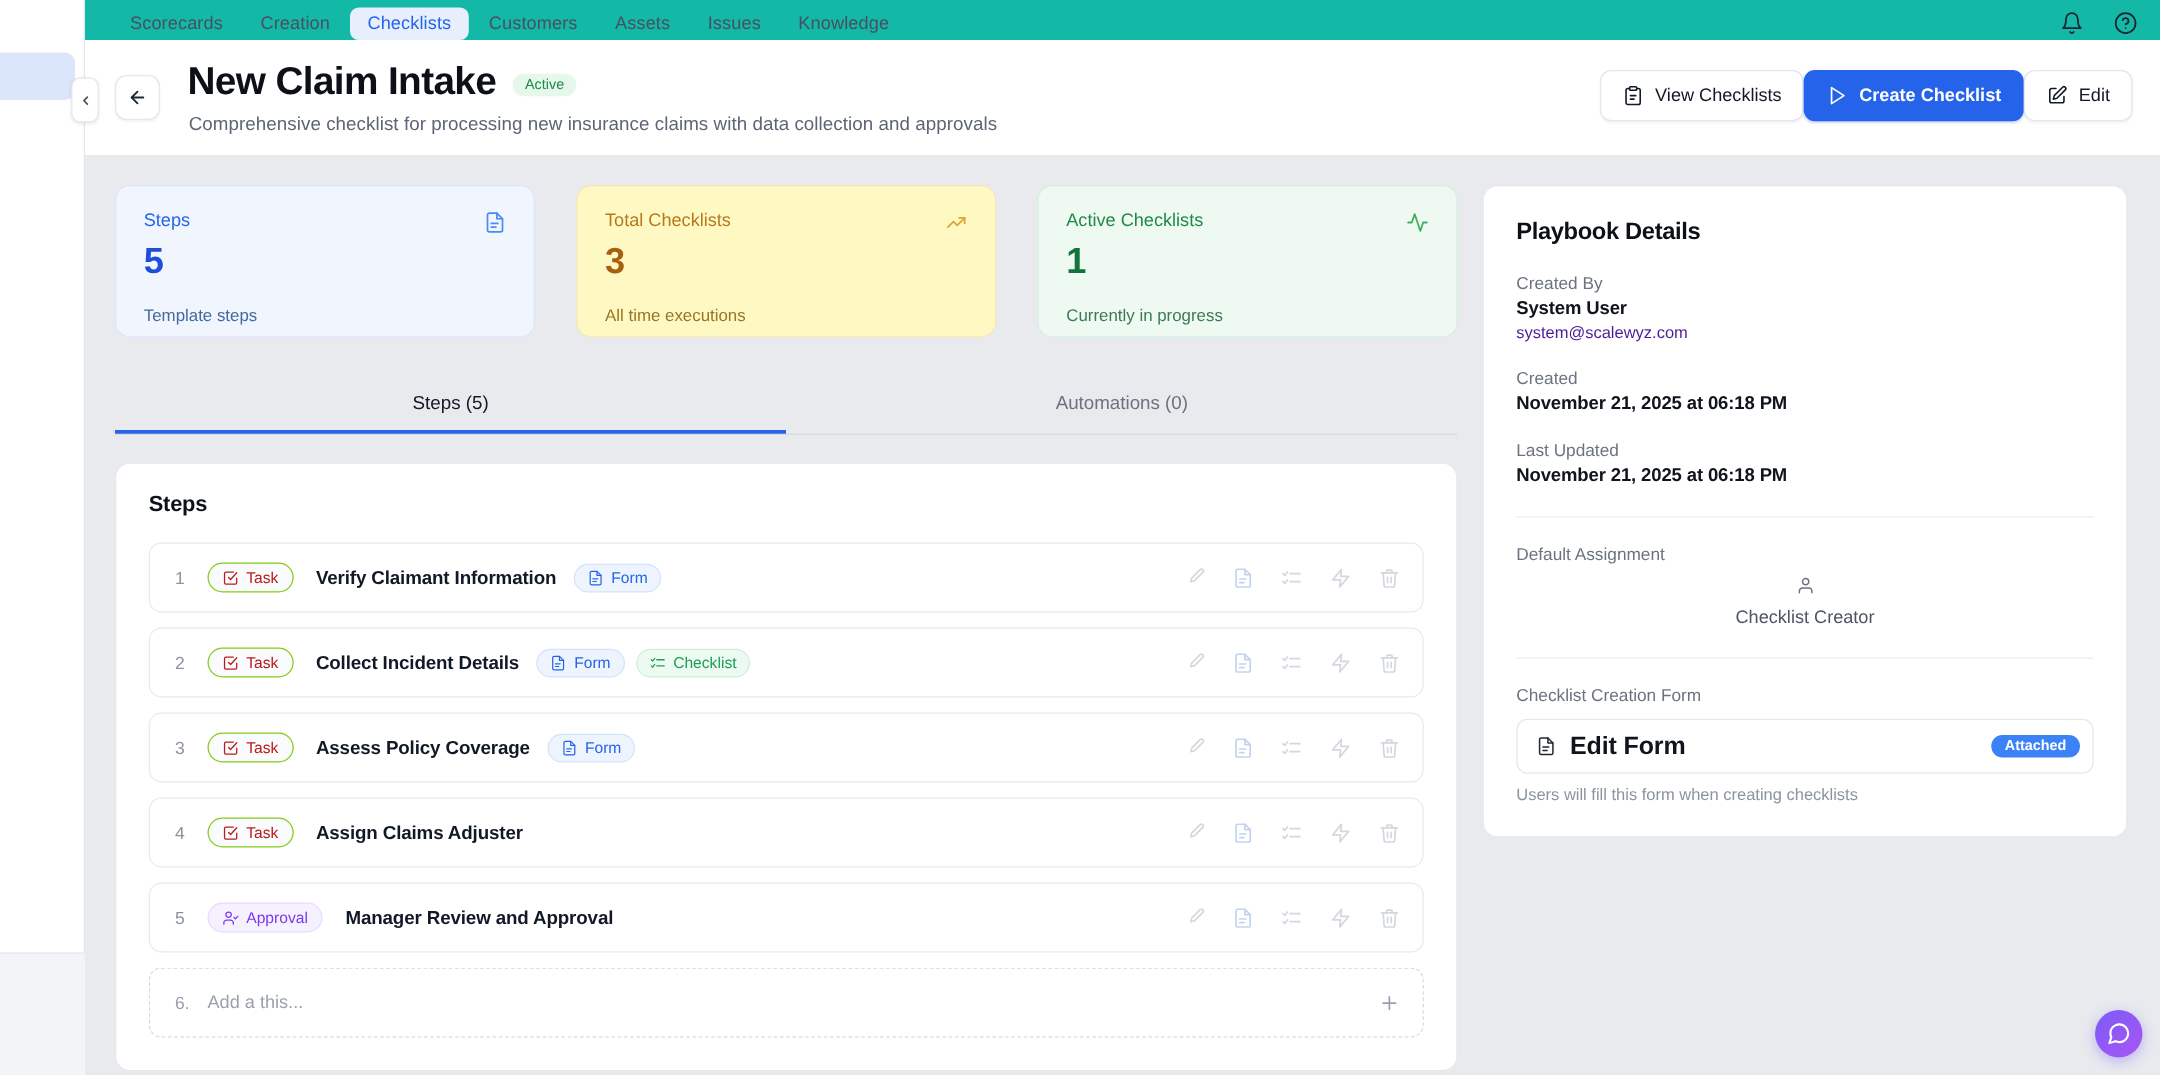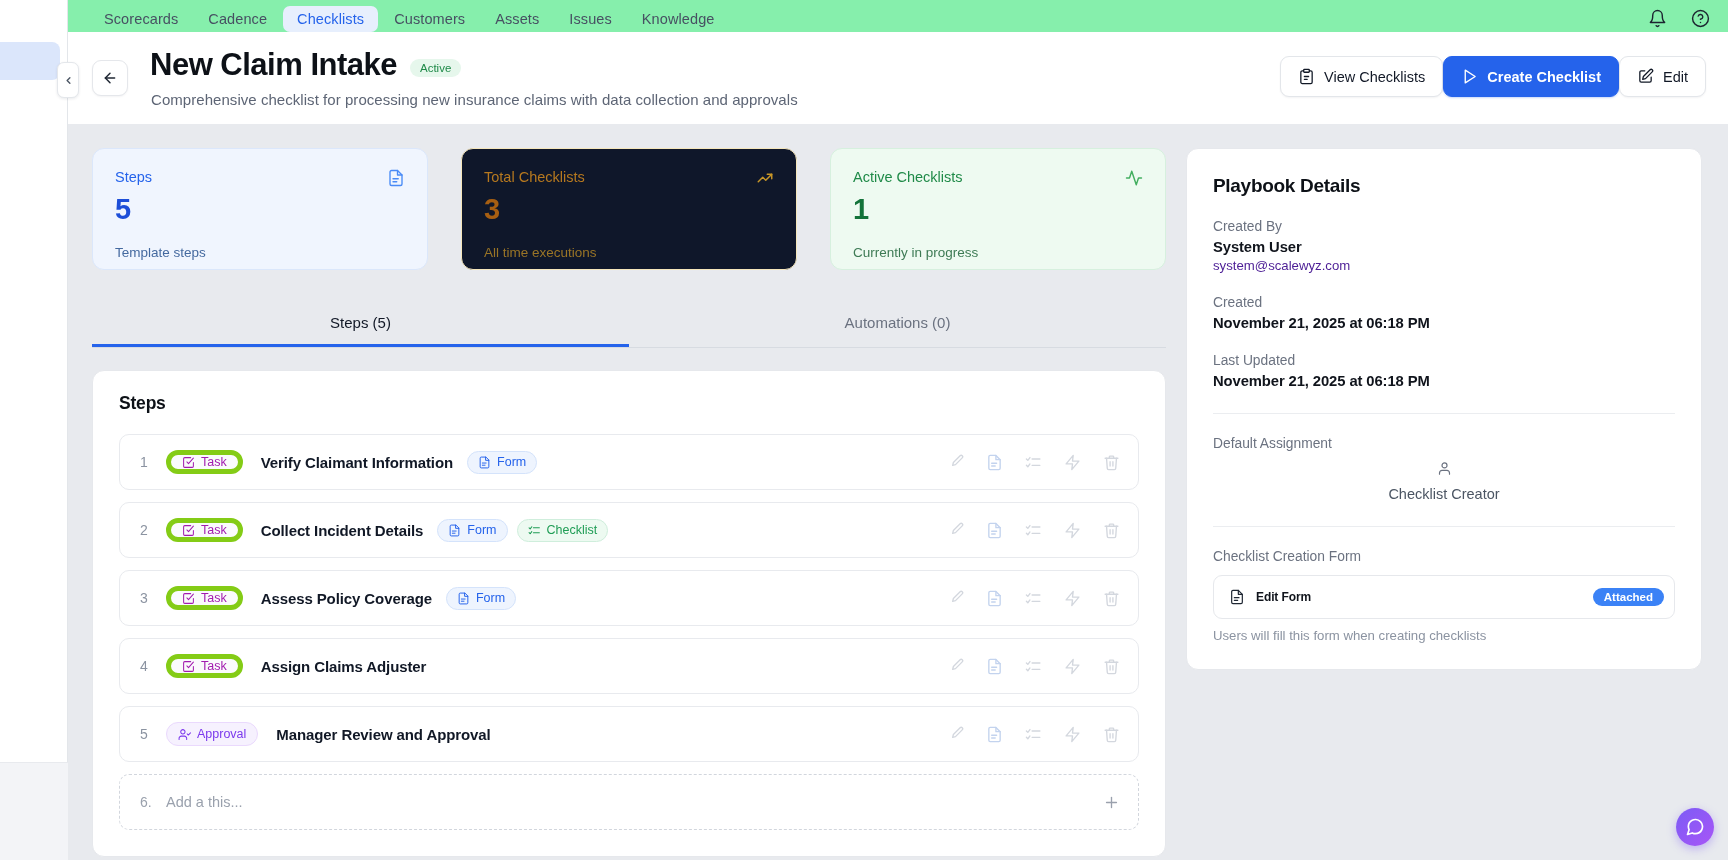--- a/index.html
+++ b/index.html
@@ -29,21 +29,21 @@
     position: absolute; left: 57px; top: 62px; width: 22px; height: 36px;
     background: #ffffff; border: 1px solid #e4e7eb; border-radius: 7px;
     display: flex; align-items: center; justify-content: center;
     box-shadow: 0 1px 3px rgba(16,24,40,.09); z-index: 20; cursor: pointer;
   }
   .collapse-handle svg { width: 11px; height: 11px; }
 
   
   .topnav {
     position: absolute; left: 68px; top: 0; width: 1660px; height: 38px;
-    background: #86efac; border-bottom: 1px solid #e4e7ec;
+    background: #14b8a6; border-bottom: 1px solid #e4e7ec;
     display: flex; align-items: center; padding: 0 18px 0 22px; text-align: center;
   }
   .nav-items { display: flex; align-items: center; gap: 2px; }
   .nav-item {
     font-size: 14.5px; color: #475062; padding: 5px 14px; border-radius: 7px;
     cursor: pointer; white-space: nowrap; letter-spacing: .1px;
   }
   .nav-item.active { color: #2563eb; background: #e7effd; font-weight: 500; }
   .nav-right { margin-left: auto; display: flex; align-items: center; gap: 24px; }
   .nav-icon { width: 19px; height: 19px; color: #1c2430; cursor: pointer; display:block; }
@@ -83,21 +83,21 @@
 
   
   .body-area { position: absolute; left: 68px; top: 124px; width: 1660px; height: 736px; background: #e8eaee; }
 
   .left-col { position: absolute; left: 24px; top: 24px; width: 1074px; }
   .stats { display: flex; gap: 33px; }
   .stat {
     flex: 1; height: 122px; border-radius: 12px; padding: 20px 22px 0 22px; position: relative;
   }
   .stat-blue { background: #f0f5fe; border: 1px solid #dbe7fb; }
-  .stat-amber { background: #0f172a; border: 1px solid #f5e6bb; }
+  .stat-amber { background: #fef9c3; border: 1px solid #f5e6bb; }
   .stat-green { background: #eefaf1; border: 1px solid #d6f0de; }
   .stat-head { display: flex; align-items: flex-start; justify-content: space-between; }
   .stat-label { font-size: 14.5px; font-weight: 500; }
   .stat-blue .stat-label { color: #2563eb; }
   .stat-amber .stat-label { color: #b7791f; }
   .stat-green .stat-label { color: #1f8a48; }
   .stat-icon { width: 18px; height: 18px; opacity: .92; }
   .stat-blue .stat-icon { color: #3b82f6; }
   .stat-amber .stat-icon { color: #d9a227; }
   .stat-green .stat-icon { color: #34a853; }
@@ -128,21 +128,21 @@
   .step-row {
     border: 1px solid #e8eaee; border-radius: 10px; height: 56px;
     display: flex; align-items: center; padding: 0 18px 0 20px; background: #fff;
   }
   .step-num { width: 26px; font-size: 14px; color: #8b93a1; }
   .chip {
     display: inline-flex; align-items: center; gap: 6px; height: 24px; padding: 0 11px;
     border-radius: 12px; font-size: 12.5px; font-weight: 500; white-space: nowrap;
   }
   .chip svg { width: 13px; height: 13px; }
-  .chip-task { background: #fafbfc; border: 5px solid #84cc16; color: #a21caf; }
+  .chip-task { background: #fafbfc; border: 1px solid #84cc16; color: #b91c1c; }
   .chip-approval { background: #f6f1fe; border: 1px solid #ead9fd; color: #7c3aed; }
   .step-name { font-size: 15px; font-weight: 600; color: #111826; margin-left: 18px; letter-spacing: -.1px; }
   .step-tags { display: flex; align-items: center; gap: 9px; margin-left: 14px; }
   .tag {
     display: inline-flex; align-items: center; gap: 6px; height: 23px; padding: 0 10px;
     border-radius: 12px; font-size: 12.5px; font-weight: 500; white-space: nowrap;
   }
   .tag svg { width: 13px; height: 13px; }
   .tag-form { background: #eef4fe; border: 1px solid #d4e3fb; color: #2563eb; }
   .tag-checklist { background: #edfaf1; border: 1px solid #cfeedc; color: #1f9d55; }
@@ -171,21 +171,21 @@
   .side-value-sub { font-size: 13.2px; color: #4c1d95; margin-top: 3px; }
   .side-sep { height: 1px; background: #ebedf0; margin-top: 24px; }
   .assign-row { display: flex; align-items: center; gap: 10px; margin-top: 10px; flex-direction: column; }
   .assign-row svg { width: 15px; height: 15px; color: #6b7280; }
   .assign-text { font-size: 14.5px; color: #4b5563; }
   .form-box {
     margin-top: 11px; height: 44px; border: 1px solid #e6e8ec; border-radius: 9px;
     display: flex; align-items: center; padding: 0 10px 0 15px; cursor: pointer;
   }
   .form-box svg.doc { width: 16px; height: 16px; color: #1f2733; }
-  .form-box-label { font-size: 12px; font-weight: 700; color: #10141c; margin-left: 11px; letter-spacing: -.1px; }
+  .form-box-label { font-size: 20px; font-weight: 700; color: #10141c; margin-left: 11px; letter-spacing: -.1px; }
   .attached-badge {
     margin-left: auto; background: #3b82f6; color: #fff; font-size: 11.5px; font-weight: 600;
     padding: 3px 11px; border-radius: 11px;
   }
   .form-hint { font-size: 13.2px; color: #8b93a1; margin-top: 9px; }
 
   
   .fab {
     position: absolute; right: 14px; bottom: 14px; width: 38px; height: 38px;
     border-radius: 50%; background: linear-gradient(135deg,#7c5cf5,#a855f7);
@@ -205,21 +205,21 @@
   </div>
   <div class="collapse-handle">
     <svg viewBox="0 0 24 24" fill="none" stroke="#4b5563" stroke-width="3" stroke-linecap="round" stroke-linejoin="round">
         <polyline points="15 18 9 12 15 6"></polyline>
       </svg>
   </div>
 
   <div class="topnav">
     <div class="nav-items">
       <div class="nav-item">Scorecards</div>
-      <div class="nav-item">Cadence</div>
+      <div class="nav-item">Creation</div>
       <div class="nav-item active">Checklists</div>
       <div class="nav-item">Customers</div>
       <div class="nav-item">Assets</div>
       <div class="nav-item">Issues</div>
       <div class="nav-item">Knowledge</div>
     </div>
     <div class="nav-right">
       <svg class="nav-icon" viewBox="0 0 24 24" fill="none" stroke="currentColor" stroke-width="1.8" stroke-linecap="round" stroke-linejoin="round">
           <path d="M18 8A6 6 0 0 0 6 8c0 7-3 9-3 9h18s-3-2-3-9"></path>
           <path d="M13.73 21a2 2 0 0 1-3.46 0"></path>

